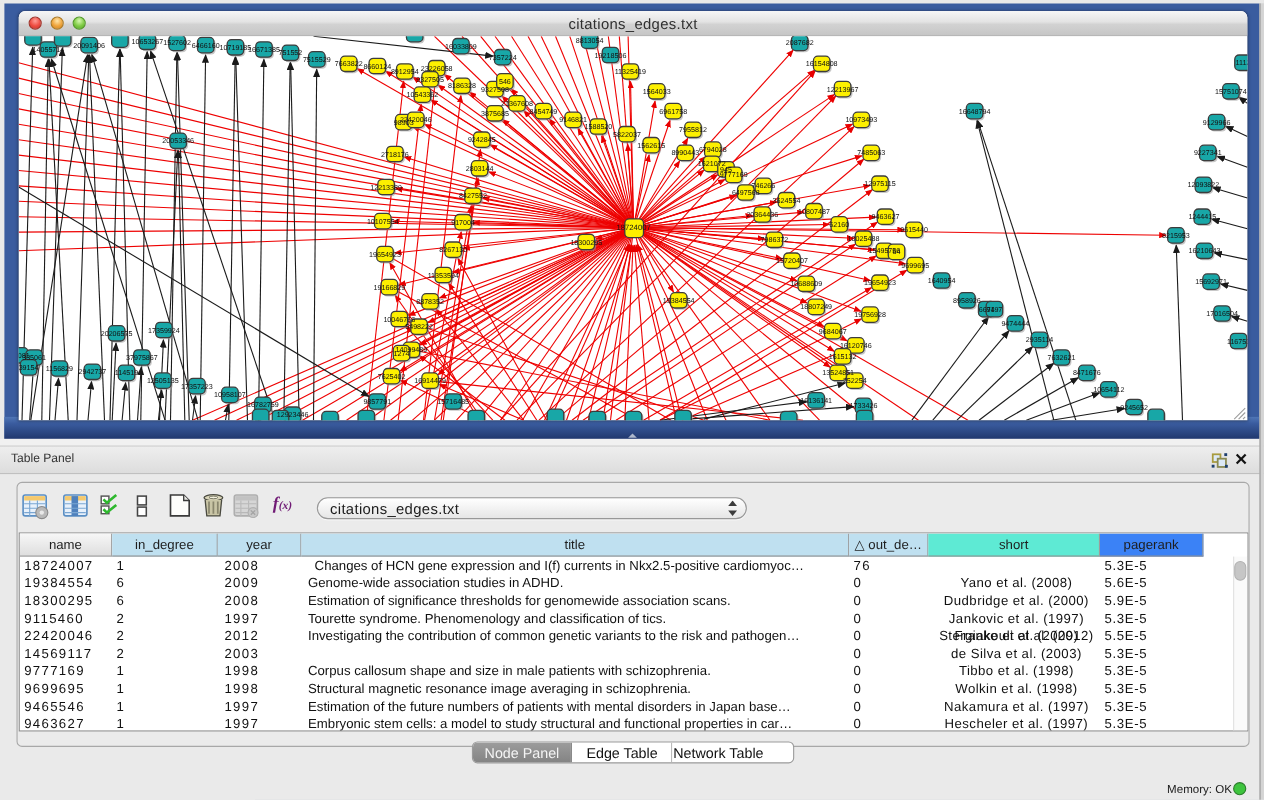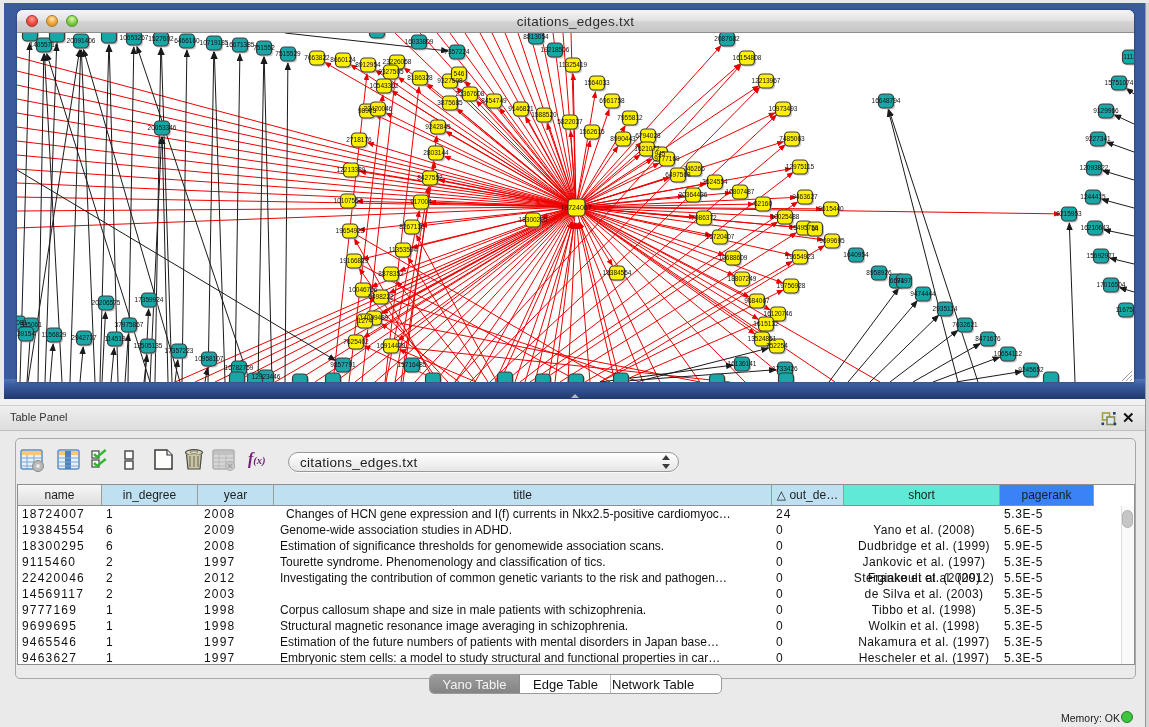--- a/index.html
+++ b/index.html
@@ -774,40 +774,40 @@
         <div class="abs" style="left:256px;top:0;width:498px;height:21px;background:#bfe0f0;border-right:1px solid #9c9c9c;border-bottom:1px solid #8e8e8e;font-size:12px;color:#1e1e1e;text-align:center;line-height:20px;white-space:nowrap;overflow:hidden">title</div>
         <div class="abs" style="left:754px;top:0;width:72px;height:21px;background:#bfe0f0;border-right:1px solid #9c9c9c;border-bottom:1px solid #8e8e8e;font-size:12px;color:#1e1e1e;text-align:center;line-height:20px;white-space:nowrap;overflow:hidden">△ out_de…</div>
         <div class="abs" style="left:826px;top:0;width:156px;height:21px;background:#5eead4;border-right:1px solid #9c9c9c;border-bottom:1px solid #8e8e8e;font-size:12px;color:#1e1e1e;text-align:center;line-height:20px;white-space:nowrap;overflow:hidden">short</div>
         <div class="abs" style="left:982px;top:0;width:94px;height:21px;background:#3b82f6;border-right:1px solid #9c9c9c;border-bottom:1px solid #8e8e8e;font-size:12px;color:#1e1e1e;text-align:center;line-height:20px;white-space:nowrap;overflow:hidden">pagerank</div>
       </div>
       <div class="abs" style="left:0;top:21px;width:1100px;height:16px;font-size:12px;color:#111;white-space:nowrap">
         <div class="abs" style="left:4px;top:1px;letter-spacing:1.2px;">18724007</div>
         <div class="abs" style="left:88px;top:1px;letter-spacing:1.2px;">1</div>
         <div class="abs" style="left:186px;top:1px;letter-spacing:1.2px;">2008</div>
         <div class="abs" style="left:268px;top:1px;">Changes of HCN gene expression and I(f) currents in Nkx2.5-positive cardiomyoc…</div>
-        <div class="abs" style="left:758px;top:1px;letter-spacing:1.2px;">24</div>
+        <div class="abs" style="left:758px;top:1px;letter-spacing:1.2px;">76</div>
         <div class="abs" style="left:830px;top:1px;width:152px;text-align:center;letter-spacing:0.4px;margin-top:16px;">Yano et al. (2008)</div>
         <div class="abs" style="left:986px;top:1px;letter-spacing:0.6px;">5.3E-5</div>
       </div>
       <div class="abs" style="left:0;top:37px;width:1100px;height:16px;font-size:12px;color:#111;white-space:nowrap">
         <div class="abs" style="left:4px;top:1px;letter-spacing:1.2px;">19384554</div>
         <div class="abs" style="left:88px;top:1px;letter-spacing:1.2px;">6</div>
         <div class="abs" style="left:186px;top:1px;letter-spacing:1.2px;">2009</div>
         <div class="abs" style="left:262px;top:1px;">Genome-wide association studies in ADHD.</div>
         <div class="abs" style="left:758px;top:1px;letter-spacing:1.2px;">0</div>
         <div class="abs" style="left:830px;top:1px;width:152px;text-align:center;letter-spacing:0.4px;margin-top:48px;">Franke et al. (2009)</div>
         <div class="abs" style="left:986px;top:1px;letter-spacing:0.6px;">5.6E-5</div>
       </div>
       <div class="abs" style="left:0;top:53px;width:1100px;height:16px;font-size:12px;color:#111;white-space:nowrap">
         <div class="abs" style="left:4px;top:1px;letter-spacing:1.2px;">18300295</div>
         <div class="abs" style="left:88px;top:1px;letter-spacing:1.2px;">6</div>
         <div class="abs" style="left:186px;top:1px;letter-spacing:1.2px;">2008</div>
         <div class="abs" style="left:262px;top:1px;">Estimation of significance thresholds for genomewide association scans.</div>
         <div class="abs" style="left:758px;top:1px;letter-spacing:1.2px;">0</div>
-        <div class="abs" style="left:830px;top:1px;width:152px;text-align:center;letter-spacing:0.4px;">Dudbridge et al. (1999)</div>
+        <div class="abs" style="left:830px;top:1px;width:152px;text-align:center;letter-spacing:0.4px;">Dudbridge et al. (2000)</div>
         <div class="abs" style="left:986px;top:1px;letter-spacing:0.6px;">5.9E-5</div>
       </div>
       <div class="abs" style="left:0;top:69px;width:1100px;height:16px;font-size:12px;color:#111;white-space:nowrap">
         <div class="abs" style="left:4px;top:1px;letter-spacing:1.2px;">9115460</div>
         <div class="abs" style="left:88px;top:1px;letter-spacing:1.2px;">2</div>
         <div class="abs" style="left:186px;top:1px;letter-spacing:1.2px;">1997</div>
         <div class="abs" style="left:262px;top:1px;">Tourette syndrome. Phenomenology and classification of tics.</div>
         <div class="abs" style="left:758px;top:1px;letter-spacing:1.2px;">0</div>
         <div class="abs" style="left:830px;top:1px;width:152px;text-align:center;letter-spacing:0.4px;">Jankovic et al. (1997)</div>
         <div class="abs" style="left:986px;top:1px;letter-spacing:0.6px;">5.3E-5</div>
@@ -862,21 +862,21 @@
         <div class="abs" style="left:186px;top:1px;letter-spacing:1.2px;">1997</div>
         <div class="abs" style="left:262px;top:1px;">Embryonic stem cells: a model to study structural and functional properties in car…</div>
         <div class="abs" style="left:758px;top:1px;letter-spacing:1.2px;">0</div>
         <div class="abs" style="left:830px;top:1px;width:152px;text-align:center;letter-spacing:0.4px;">Hescheler et al. (1997)</div>
         <div class="abs" style="left:986px;top:1px;letter-spacing:0.6px;">5.3E-5</div>
       </div>
       <div class="abs" style="left:1103px;top:21px;width:13px;height:158px;background:#fafafa;border-left:1px solid #e0e0e0"></div>
       <div class="abs" style="left:1104px;top:25px;width:11px;height:18px;background:#c6c6c6;border:1px solid #b2b2b2;border-radius:6px"></div>
     </div>
  <div class="abs" style="left:429px;top:674px;width:293px;height:20px;border:1px solid #9b9b9b;border-radius:5px;background:#fff;overflow:hidden;font-size:13px">
-  <div class="abs" style="left:0;top:0;width:90px;height:20px;background:linear-gradient(180deg,#9c9c9c,#818181);color:#f4f4f4;text-align:center;line-height:19px;border-right:1px solid #8a8a8a">Yano Table</div>
+  <div class="abs" style="left:0;top:0;width:90px;height:20px;background:linear-gradient(180deg,#9c9c9c,#818181);color:#f4f4f4;text-align:center;line-height:19px;border-right:1px solid #8a8a8a">Node Panel</div>
   <div class="abs" style="left:91px;top:0;width:90px;height:20px;color:#111;text-align:center;line-height:19px;border-right:1px solid #bbb">Edge Table</div>
   <div class="abs" style="left:182px;top:0;width:111px;height:20px;color:#111;text-align:left;line-height:19px">Network Table</div>
  </div>
  <div class="abs" style="left:1061px;top:712px;font-size:10.5px;color:#1b1b1b">Memory: OK</div>
  <div class="abs" style="left:1121px;top:711px;width:12px;height:12px;border-radius:50%;background:#3ec43e;border:1px solid #2a7d2a"></div>
 
  <div class="abs" style="left:1145px;top:0;width:4px;height:727px;background:#d4d4d4;border-left:1px solid #989898"></div>
  <div class="abs" style="left:0;top:0;width:1149px;height:3px;background:#e9e9e9"></div>
 </div>
 </body></html>

